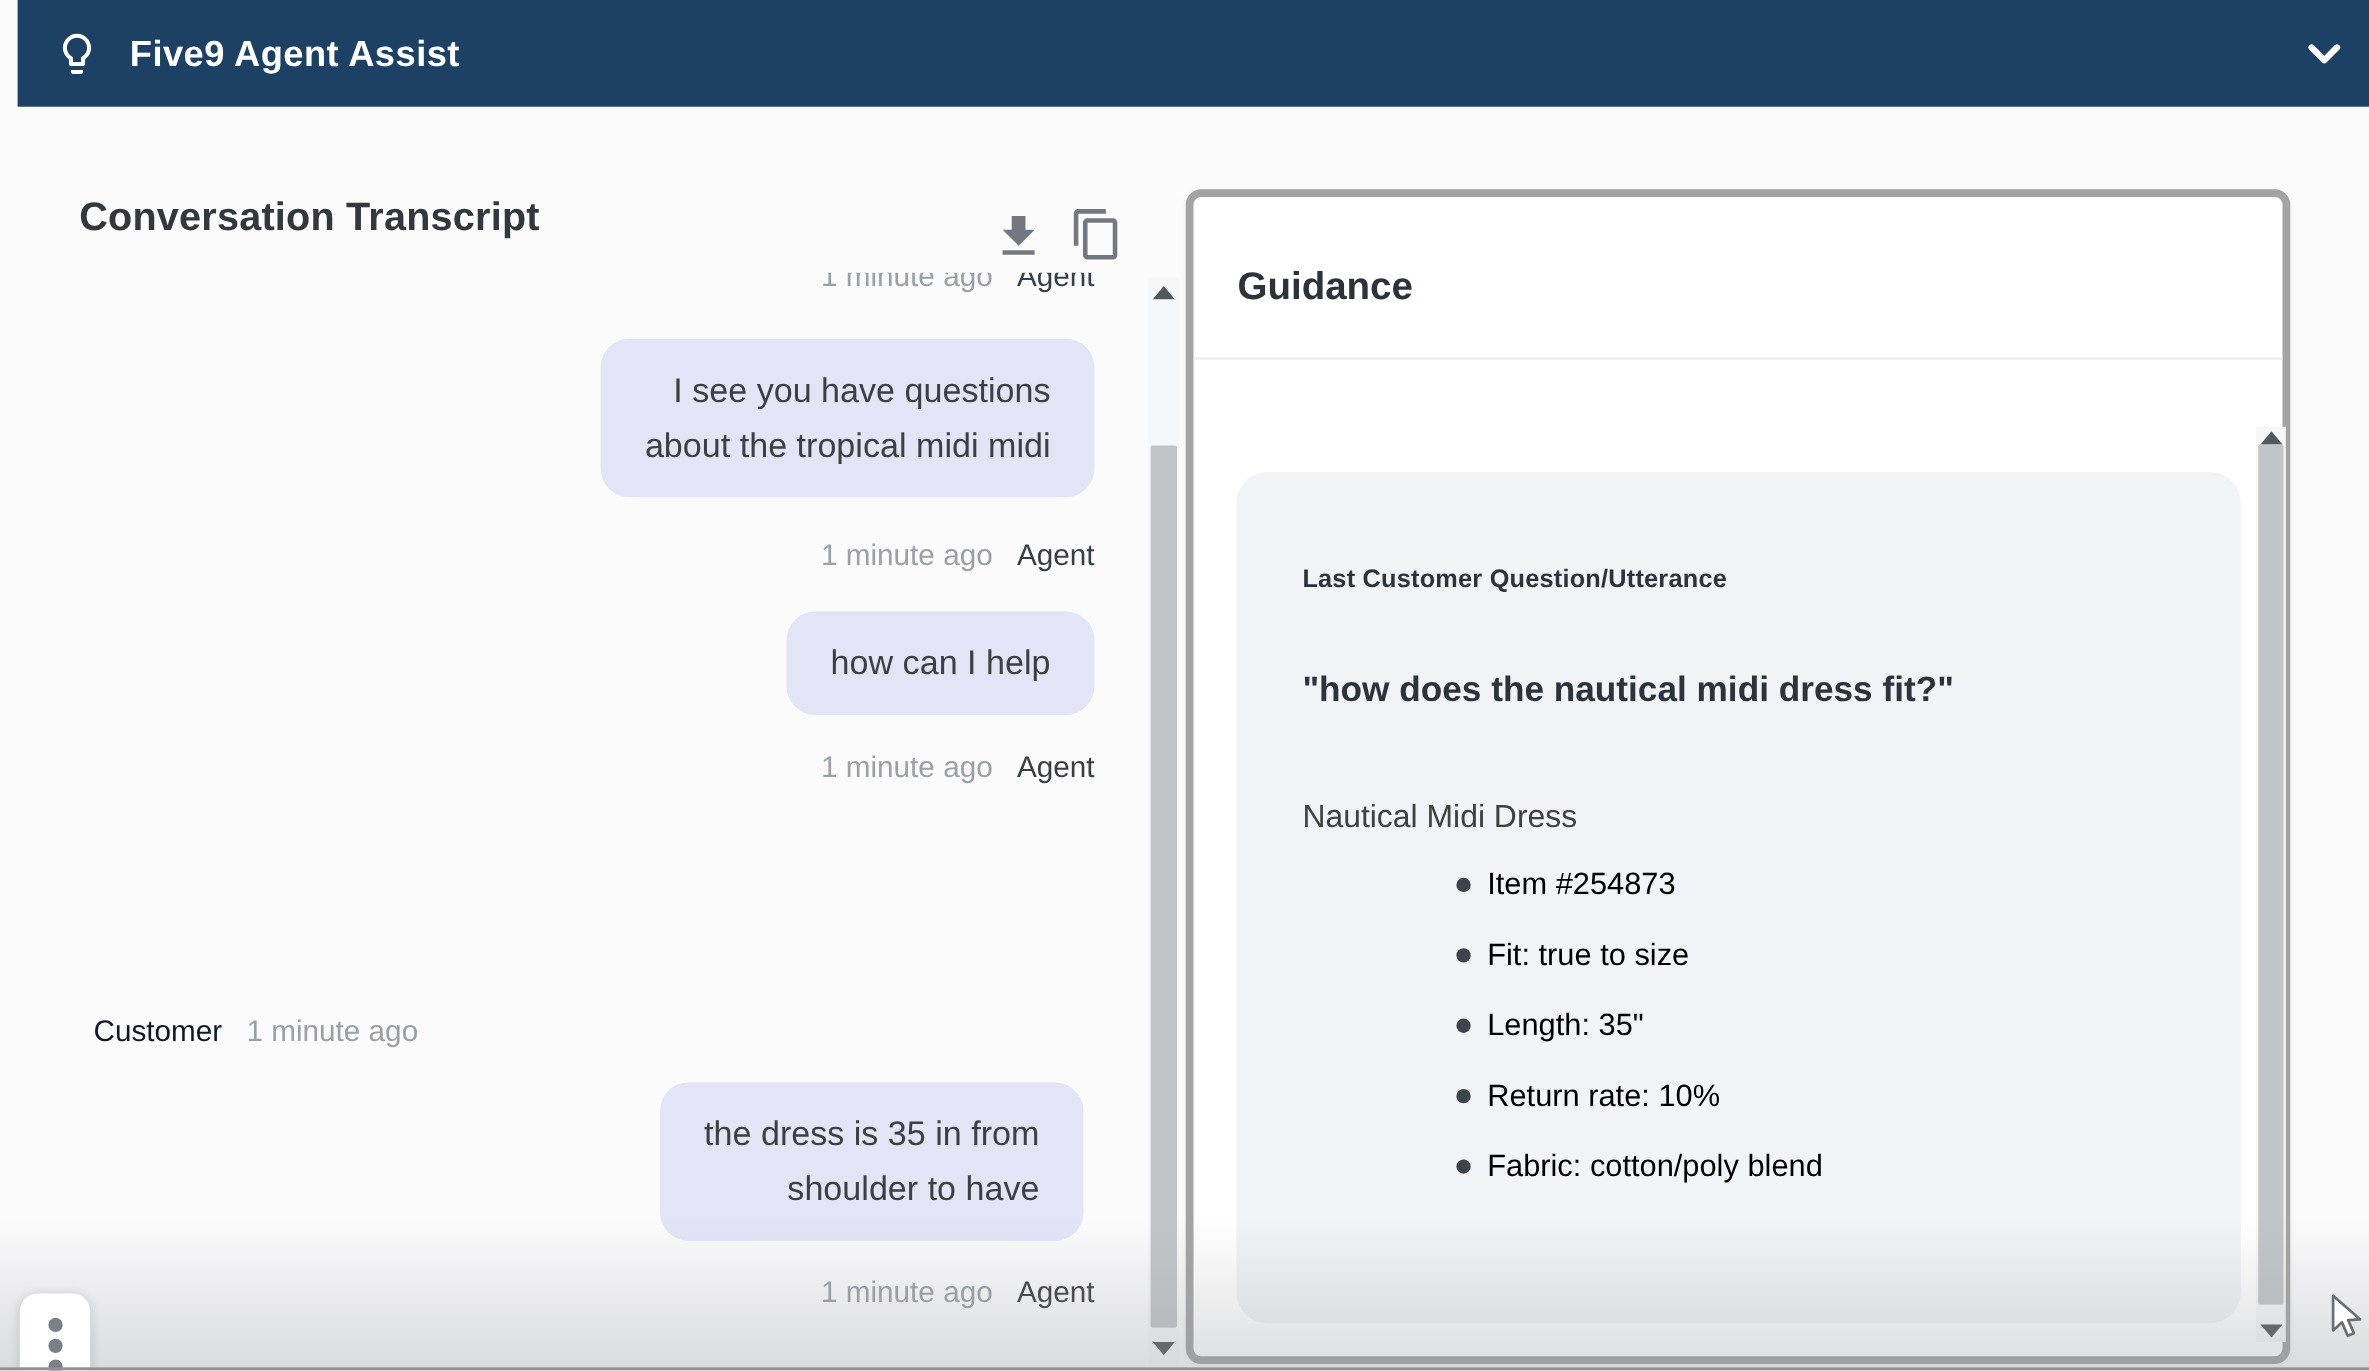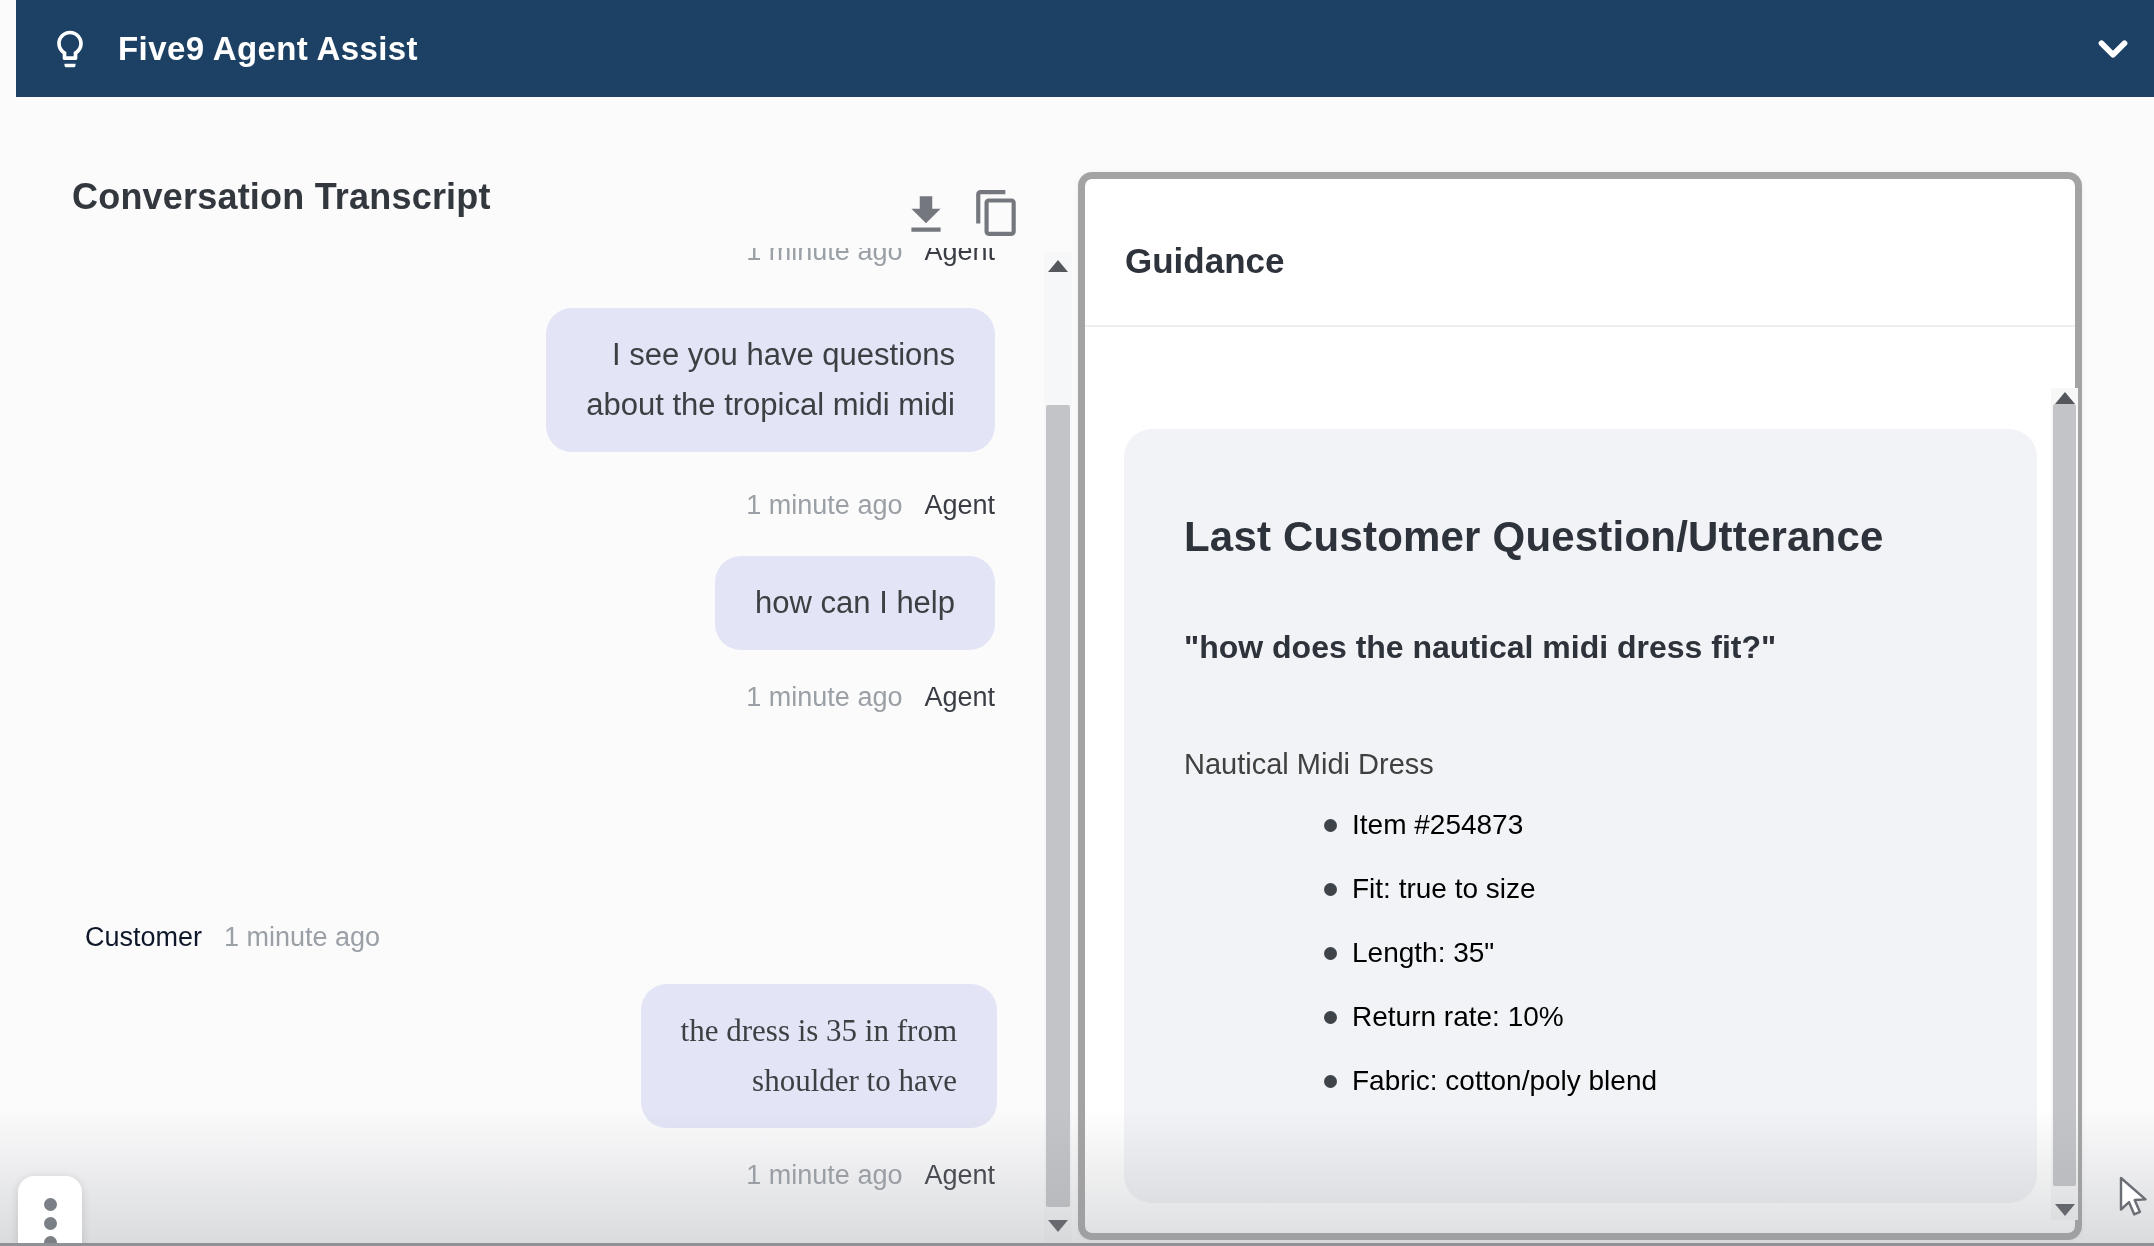--- a/index.html
+++ b/index.html
@@ -51,21 +51,21 @@
   .meta.customer-meta .sender { margin-left:0; margin-right:22px; color:#0f172a; }
 
   #meta0 { top:-12px; right:47px; }
   #m1    { top:60px;  right:47px; }
   #meta1 { top:242px; right:47px; }
   #m2    { top:308px; right:47px; }
   #meta2 { top:434px; right:47px; }
   #m3    { top:492px; left:85px; }
   #m3 .bubble { width:515px; }
   #meta3 { top:674px; left:85px; }
-  #m4    { top:736px; right:45px;font-family:Liberation Serif, serif; }
+  #m4    { top:736px; right:57px; }
   #meta4 { top:912px; right:47px; }
 
   
   .sbar { position:absolute; background:#f3f4f5; z-index:3; }
   .sbar .thumb { position:absolute; left:2px; right:2px; background:#c3c4c7; border-radius:2px; cursor:pointer; }
   .arr { position:absolute; left:50%; transform:translateX(-50%); width:0; height:0; cursor:pointer; }
   .arr.up   { border-left:10px solid transparent; border-right:10px solid transparent; border-bottom:12px solid #54575c; }
   .arr.down { border-left:10px solid transparent; border-right:10px solid transparent; border-top:12px solid #54575c; }
 
   #t-scroll { left:1044px; top:252px; width:28px; height:990px; background:#f6f7f8; }
@@ -85,21 +85,21 @@
     box-shadow:0 1px 6px rgba(0,0,0,.05);
     z-index:2;
   }
   .g-title { position:absolute; left:40px; top:62px; font-size:35px; font-weight:bold; color:#2e323b; }
   .g-divider { position:absolute; left:0; top:146px; width:100%; border-top:2px solid #eceef0; }
   .g-inner {
     position:absolute; left:39px; top:250px; width:913px; height:774px;
     background:#f2f3f6; border-radius:28px;
     padding:84px 60px 0;
   }
-  .g-inner h2 { font-size:42px; font-weight:bold; color:#2e323b; margin:0 0 68px; letter-spacing:.2px; }
+  .g-inner h2 { font-size:23px; font-weight:bold; color:#2e323b; margin:0 0 68px; letter-spacing:.2px; }
   .g-quote { font-size:32px; font-weight:bold; color:#2e323b; margin:0 0 82px; }
   .g-product { font-size:29px; color:#404040; margin:0 0 12px; }
   .g-list { list-style:none; }
   .g-list li { position:relative; padding-left:168px; font-size:28px; color:#000000; line-height:64px; }
   .g-list li::before {
     content:""; position:absolute; left:140px; top:26px;
     width:13px; height:13px; border-radius:50%; background:#3f434a;
   }
 
   

